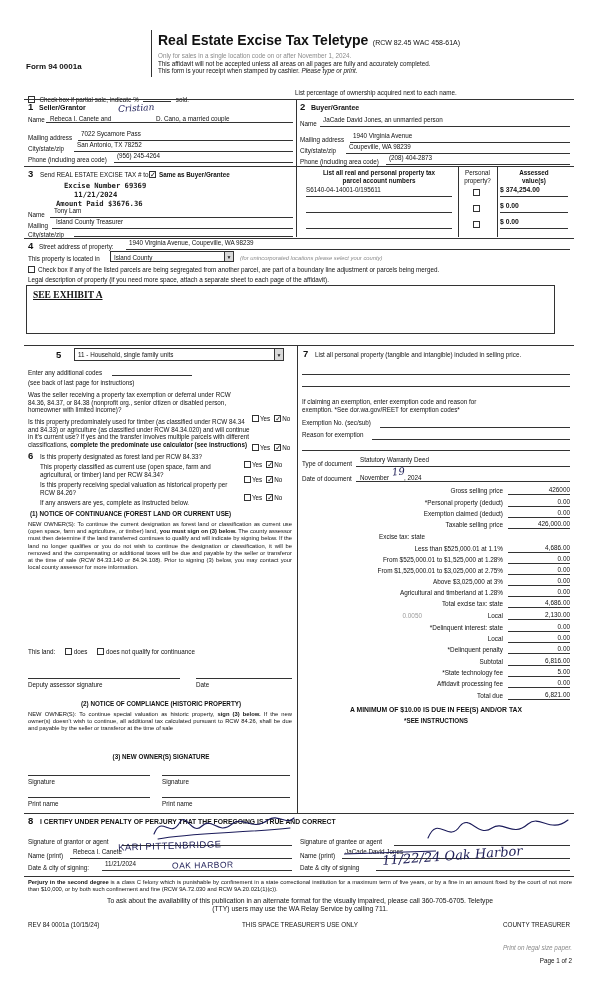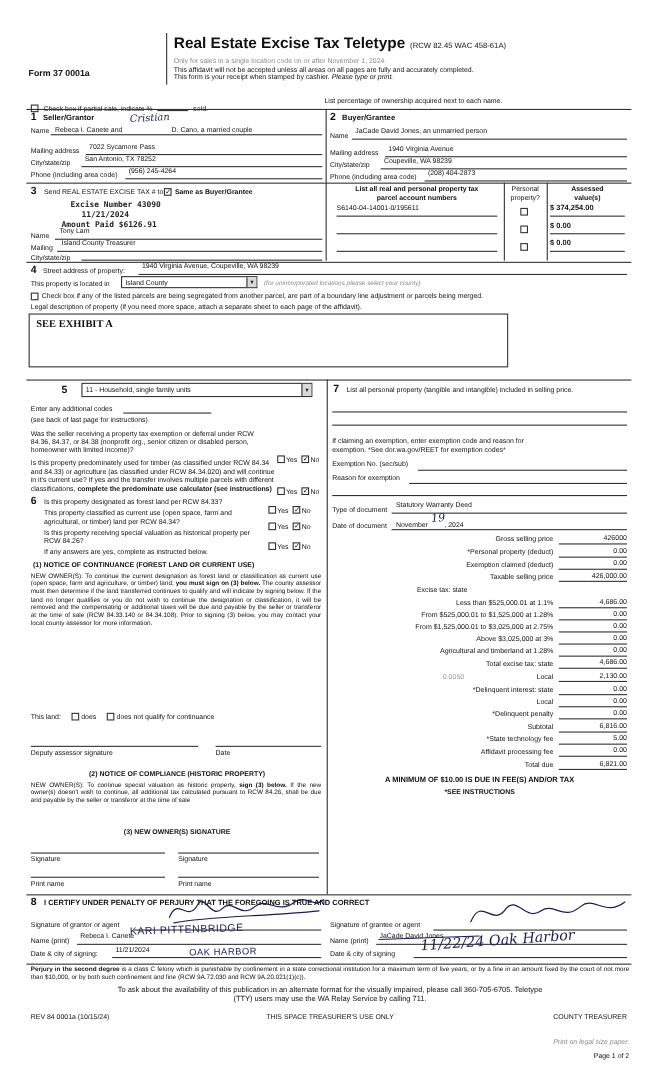--- a/index.html
+++ b/index.html
@@ -35,21 +35,21 @@
   .ddl .dval { padding:1.5px 0 0 3px; white-space:nowrap; }
   .ddarrow { width:9px; background:#d9d9d9; border-left:1px solid #333; display:flex; align-items:center;
              justify-content:center; font-size:5px; color:#222; flex:none; }
   .sig path { fill:none; stroke:#1b1b5a; stroke-width:1.1; stroke-linecap:round; }
 </style>
 </head>
 <body>
 
 <div class="page">
 
-  <div class="abs t8 b" style="left:26px; top:62px;">Form 37 0001a</div>
+  <div class="abs t8 b" style="left:26px; top:62px;">Form 94 0001a</div>
   <div class="vl" style="left:151px; top:30px; height:47px;"></div>
   <div class="abs" style="left:158px; top:31px; width:420px;">
     <span style="font-size:14px; font-weight:bold;">Real Estate Excise Tax Teletype</span>
     <span class="t7">(RCW 82.45 WAC 458-61A)</span>
     <div class="t6 gray" style="margin-top:3px;">Only for sales in a single location code on or after November 1, 2024.</div>
     <div class="t6">This affidavit will not be accepted unless all areas on all pages are fully and accurately completed.</div>
     <div class="t6">
       <span>This form is your receipt when stamped by cashier. </span><span class="i">Please type or print.</span>
     </div>
   </div>
@@ -89,23 +89,23 @@
   <div class="abs fld t6" style="left:346px; top:143px; width:224px; height:11px; padding-left:3px;">Coupeville, WA 98239</div>
   <span class="abs t6" style="left:300px; top:158px;">Phone (including area code)</span>
   <div class="abs fld t6" style="left:386px; top:154px; width:184px; height:11px; padding-left:3px;">(208) 404-2873</div>
 
   <div class="hl" style="left:24px; top:166px; width:550px;"></div>
   <div class="vl" style="left:296px; top:166px; height:71px;"></div>
   <span class="abs secnum" style="left:28px; top:169px;">3</span>
   <span class="abs t6" style="left:40px; top:171px;">Send REAL ESTATE EXCISE TAX # to:</span>
   <span class="abs cb" style="left:149px; top:171px;">✓</span>
   <span class="abs t6 b" style="left:159px; top:171px;">Same as Buyer/Grantee</span>
-  <div class="abs stamp" style="left:64px; top:181px;">Excise Number 43090</div>
+  <div class="abs stamp" style="left:64px; top:181px;">Excise Number 69369</div>
   <div class="abs stamp" style="left:74px; top:190px;">11/21/2024</div>
-  <div class="abs stamp" style="left:56px; top:199px;">Amount Paid $6126.91</div>
+  <div class="abs stamp" style="left:56px; top:199px;">Amount Paid $3676.36</div>
   <span class="abs t6" style="left:28px; top:211px;">Name</span>
   <div class="abs fld t6" style="left:50px; top:207px; width:243px; height:11px; padding-left:4px;">Tony Lam</div>
   <span class="abs t6" style="left:28px; top:222px;">Mailing</span>
   <div class="abs fld t6" style="left:52px; top:218px; width:241px; height:11px; padding-left:4px;">Island County Treasurer</div>
   <span class="abs t6" style="left:28px; top:231px;">City/state/zip</span>
   <div class="abs fld" style="left:74px; top:227px; width:219px; height:10px;"></div>
 
   <div class="vl" style="left:458px; top:166px; height:71px;"></div>
   <div class="vl" style="left:497px; top:166px; height:71px;"></div>
   <div class="abs t6 b" style="left:302px; top:169px; width:154px; text-align:center;">
@@ -136,21 +136,21 @@
   <div class="abs fld t6" style="left:126px; top:239px; width:444px; height:11px; padding-left:3px;">1940 Virginia Avenue, Coupeville, WA 98239</div>
   <span class="abs t6" style="left:28px; top:255px;">This property is located in</span>
   <div class="abs ddl" style="left:110px; top:251px; width:124px; height:11px;">
     <span class="t6 dval">Island County</span>
     <span class="ddarrow">▼</span>
   </div>
   <span class="abs t5 i gray" style="left:240px; top:255px;">(for unincorporated locations please select your county)</span>
   <span class="abs cb" style="left:28px; top:266px;"></span>
   <span class="abs t6" style="left:38px; top:266px; width:534px;">Check box if any of the listed parcels are being segregated from another parcel, are part of a boundary line adjustment or parcels being merged.</span>
   <div class="abs t6" style="left:28px; top:276px;">Legal description of property (if you need more space, attach a separate sheet to each page of the affidavit).</div>
-  <div class="abs" style="left:26px; top:285px; width:436px; height:49px; border:1px solid #333;">
+  <div class="abs" style="left:26px; top:285px; width:529px; height:49px; border:1px solid #333;text-decoration:underline;">
     <div class="t9 b" style="padding:4px 0 0 6px; font-family:'Liberation Serif', serif;">SEE EXHIBIT A</div>
   </div>
 
   <div class="hl" style="left:24px; top:345px; width:550px;"></div>
   <div class="vl" style="left:297px; top:345px; height:468px;"></div>
 
   <span class="abs secnum" style="left:56px; top:350px;">5</span>
   <div class="abs ddl" style="left:74px; top:348px; width:210px; height:13px;">
     <span class="t6 dval">11 - Household, single family units</span>
     <span class="ddarrow">▼</span>

